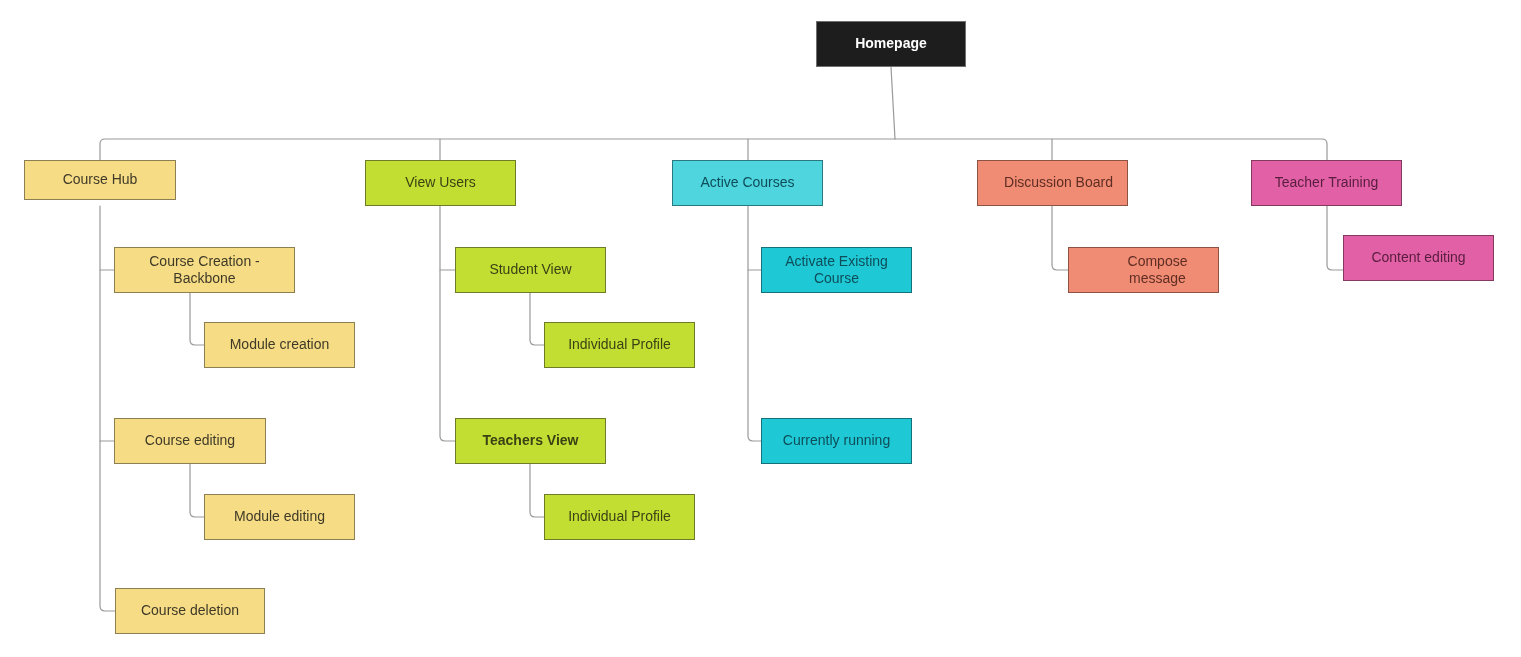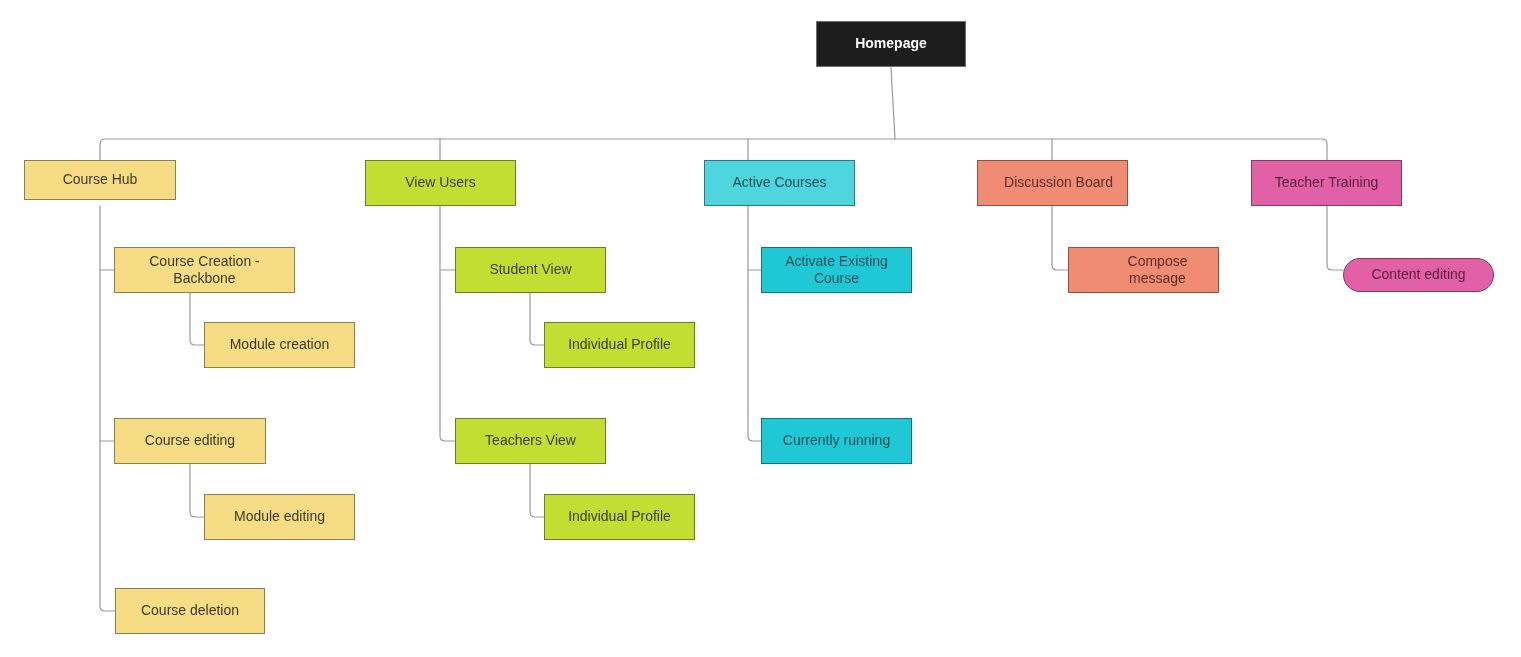--- a/index.html
+++ b/index.html
@@ -107,45 +107,45 @@
       <path d="M 1327 206 L 1327 265 Q 1327 270 1332 270 L 1343 270"></path>
     </g>
   </svg>
 
   <div class="node root" style="left:816px; top:21px; width:150px; height:46px;">Homepage</div>
 
   <div class="node yellow" style="left:24px; top:160px; width:152px; height:40px;">Course Hub</div>
 
   <div class="node green" style="left:365px; top:160px; width:151px; height:46px;">View Users</div>
 
-  <div class="node cyan-light" style="left:672px; top:160px; width:151px; height:46px;margin-left:32px;">Active Courses</div>
+  <div class="node cyan-light" style="left:672px; top:160px; width:151px; height:46px;">Active Courses</div>
 
   <div class="node salmon" style="left:977px; top:160px; width:151px; height:46px;padding-left:20px;">Discussion Board</div>
 
   <div class="node pink" style="left:1251px; top:160px; width:151px; height:46px;">Teacher Training</div>
 
   <div class="node yellow" style="left:114px; top:247px; width:181px; height:46px;">Course Creation -Backbone</div>
 
   <div class="node yellow" style="left:204px; top:322px; width:151px; height:46px;">Module creation</div>
 
   <div class="node yellow" style="left:114px; top:418px; width:152px; height:46px;">Course editing</div>
 
   <div class="node yellow" style="left:204px; top:494px; width:151px; height:46px;">Module editing</div>
 
   <div class="node yellow" style="left:115px; top:588px; width:150px; height:46px;">Course deletion</div>
 
   <div class="node green" style="left:455px; top:247px; width:151px; height:46px;">Student View</div>
 
   <div class="node green" style="left:544px; top:322px; width:151px; height:46px;">Individual Profile</div>
 
-  <div class="node green" style="left:455px; top:418px; width:151px; height:46px;">Teachers View</div>
+  <div class="node green" style="left:455px; top:418px; width:151px; height:46px;font-weight:bold;">Teachers View</div>
 
   <div class="node green" style="left:544px; top:494px; width:151px; height:46px;">Individual Profile</div>
 
   <div class="node cyan" style="left:761px; top:247px; width:151px; height:46px;">Activate Existing Course</div>
 
   <div class="node cyan" style="left:761px; top:418px; width:151px; height:46px;">Currently running</div>
 
   <div class="node salmon" style="left:1068px; top:247px; width:151px; height:46px;padding-left:36px;">Compose message</div>
 
-  <div class="node pink" style="left:1343px; top:258px; width:151px; height:34px;border-radius:17px;">Content editing</div>
+  <div class="node pink" style="left:1343px; top:235px; width:151px; height:46px;">Content editing</div>
 
 </div>
 
 </body></html>

